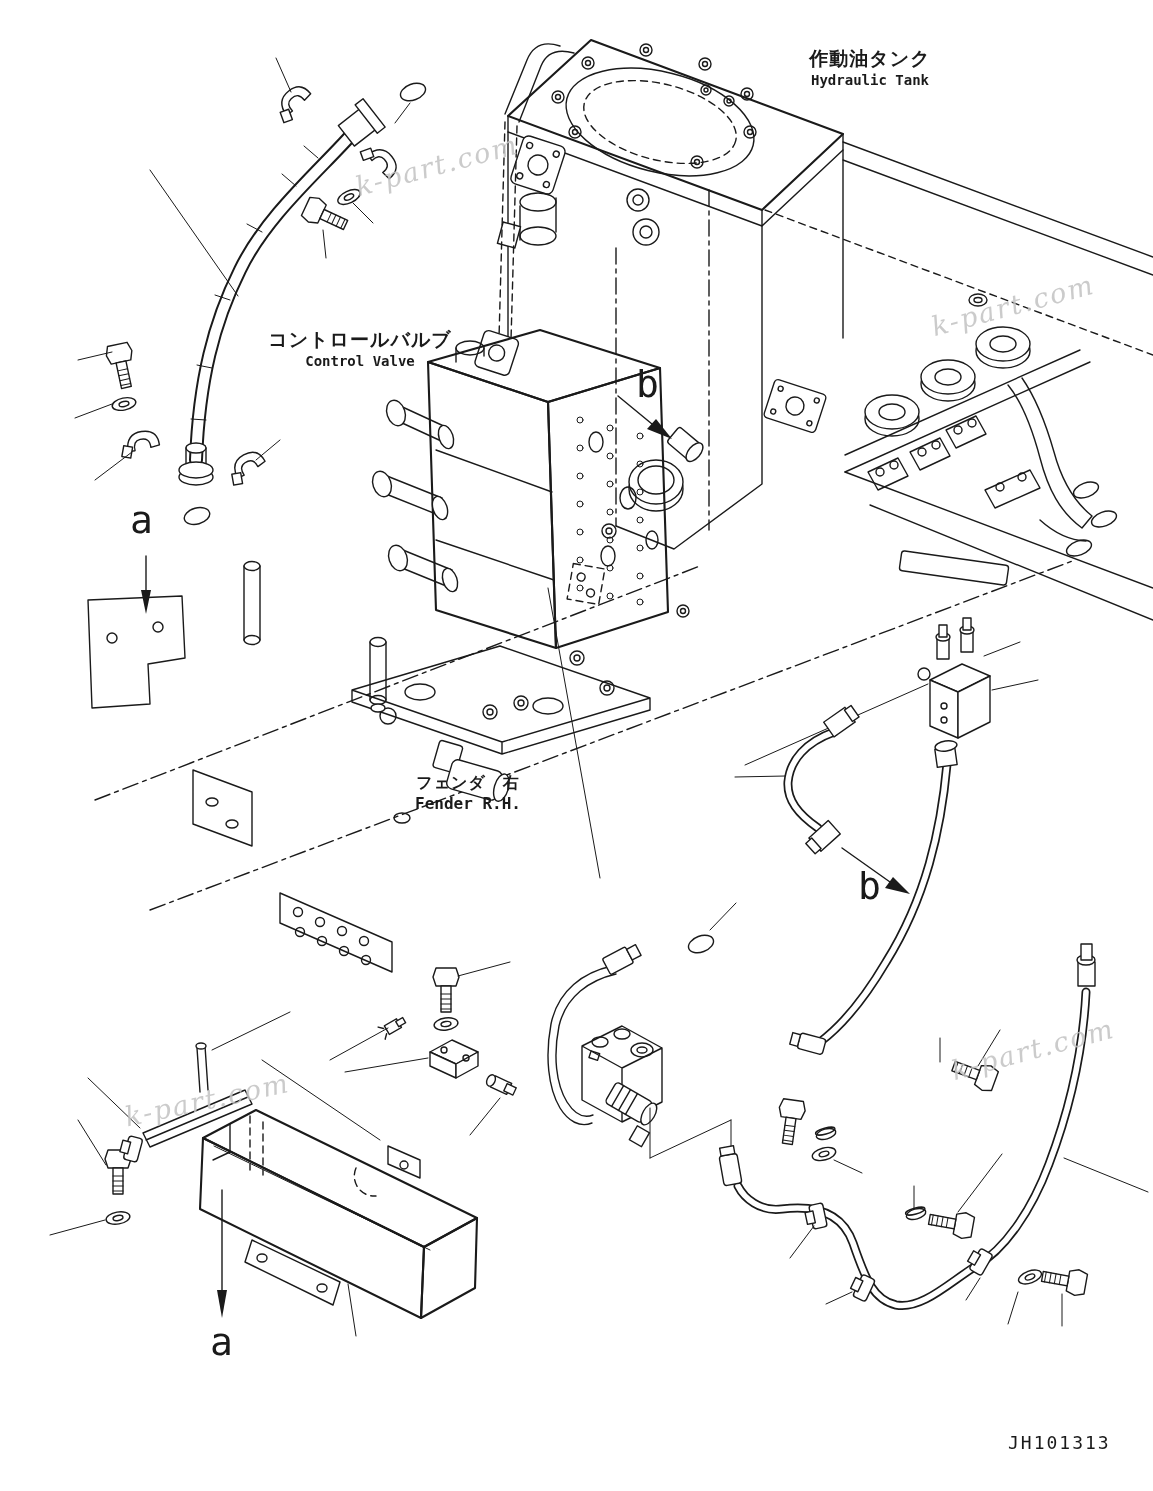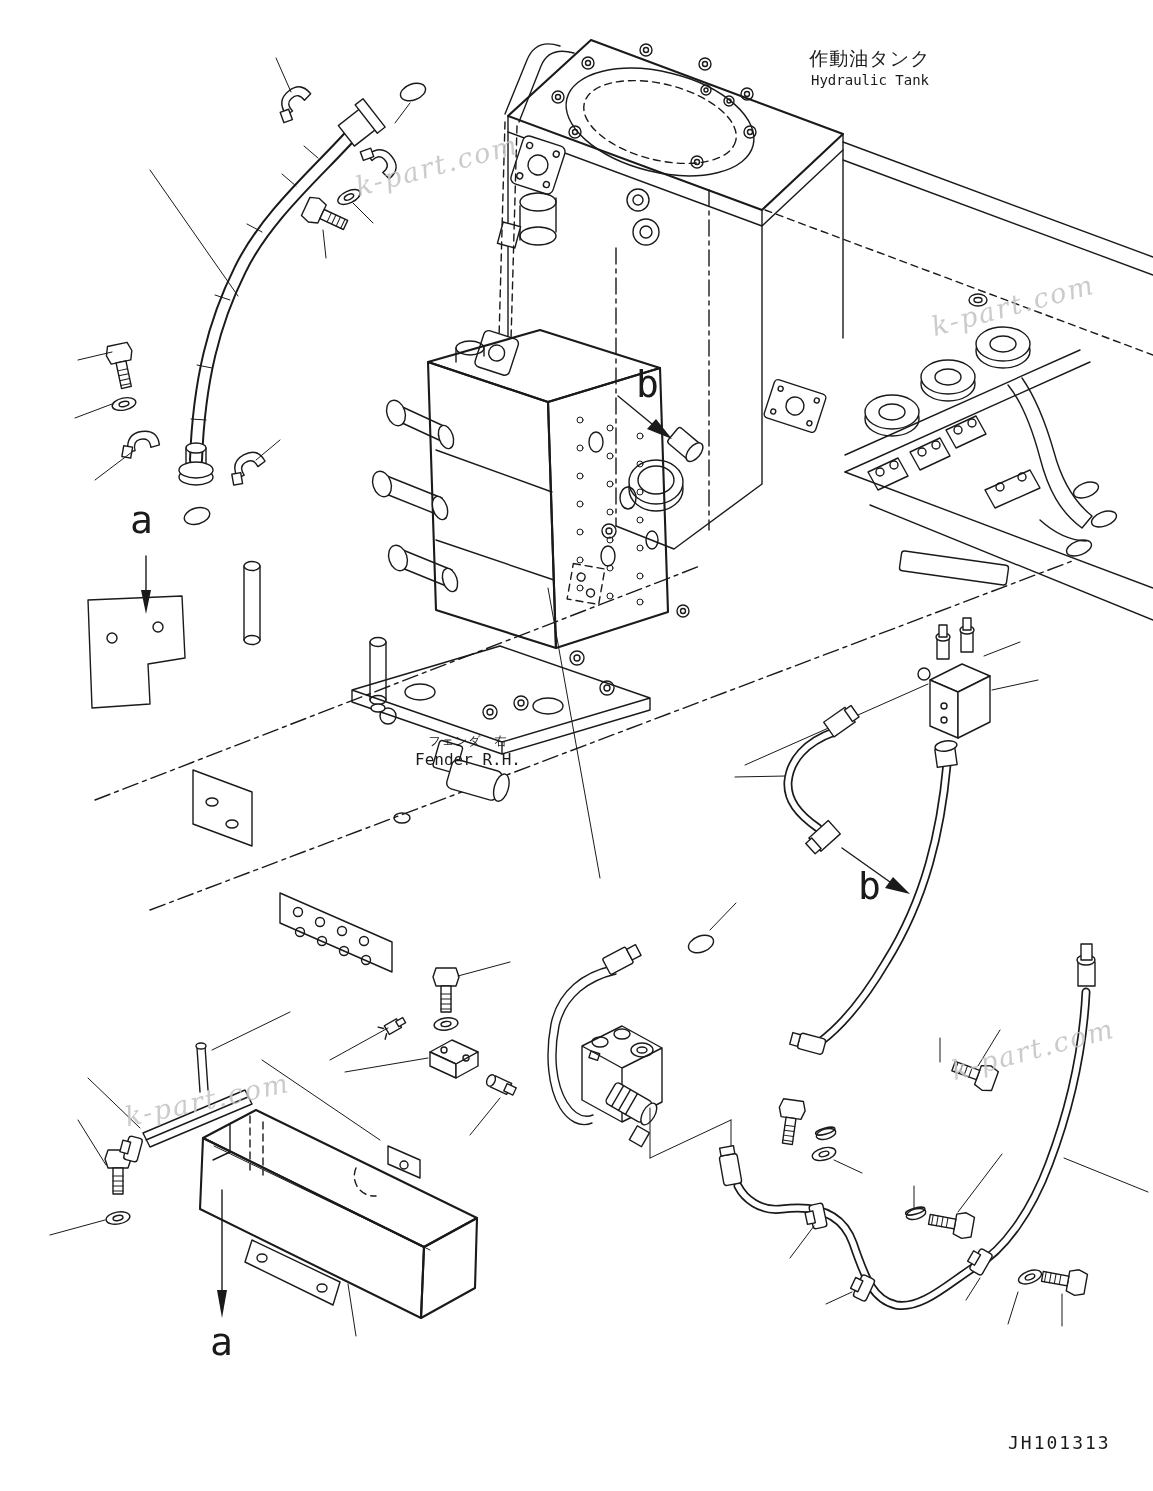--- a/index.html
+++ b/index.html
@@ -11,21 +11,21 @@
   .ln2{stroke-width:2.1;}
   .thin{stroke-width:1;}
   .chain{stroke-dasharray:16 5 4 5;}
   .dash{stroke-dasharray:7 5;}
   .fw{fill:#fff;stroke:var(--line);stroke-width:1.4;stroke-linejoin:round;}
   .fb{fill:var(--line);stroke:none;}
   .hoseO{fill:none;stroke:var(--line);stroke-width:14;stroke-linecap:round;}
   .hoseI{fill:none;stroke:#fff;stroke-width:10;stroke-linecap:round;}
   .hBO{fill:none;stroke:var(--line);stroke-width:9;stroke-linecap:round;}
   .hBI{fill:none;stroke:#fff;stroke-width:5.6;stroke-linecap:round;}
-  .dlabel{position:absolute;text-align:center;color:var(--line);line-height:1.3;white-space:nowrap;}
+  .dlabel{position:absolute;text-align:center;color:var(--line);line-height:1.3;white-space:nowrap;font-weight:bold;}
   .jp{font-size:19px;letter-spacing:1px;}
   .en{font-size:14px;}
   .co{position:absolute;font-size:38px;color:var(--line);}
   .wm{position:absolute;color:var(--wm);font-family:"DejaVu Serif","Liberation Serif",serif;
       font-style:italic;font-size:27px;letter-spacing:2px;opacity:.85;
       transform:rotate(-15deg);transform-origin:left top;white-space:nowrap;}
   .dn{position:absolute;left:1008px;top:1432px;font-size:18px;letter-spacing:2px;color:var(--line);}
 </style>
 </head>
 <body>
@@ -453,23 +453,27 @@
   <path class="ln" d="M842 848 L890 882"></path>
         <polygon class="fb" points="885,888 893,877 910,894"></polygon>
 </g>
 </svg>
 
 <div class="dlabel" style="left:770px;top:46px;width:200px;">
   <div class="jp">作動油タンク</div>
   <div class="en">Hydraulic Tank</div>
 </div>
 
+<div class="dlabel" style="left:262px;top:327px;width:196px;">
+  <div class="jp">コントロールバルブ</div>
+  <div class="en">Control Valve</div>
+</div>
 
 <div class="dlabel" style="left:388px;top:734px;width:160px;">
-  <div class="jp" style="font-size:12px;">フェンダ　右</div>
+  <div class="jp" style="font-size:16px;margin-top:39px;">フェンダ　右</div>
   <div class="en" style="font-size:16px;">Fender R.H.</div>
 </div>
 
 <div class="co" style="left:130px;top:498px;">a</div>
 <div class="co" style="left:210px;top:1320px;">a</div>
 <div class="co" style="left:636px;top:362px;">b</div>
 <div class="co" style="left:858px;top:864px;">b</div>
 
 <div class="wm" style="left:352px;top:172px;">k-part.com</div>
 <div class="wm" style="left:928px;top:312px;">k-part.com</div>

